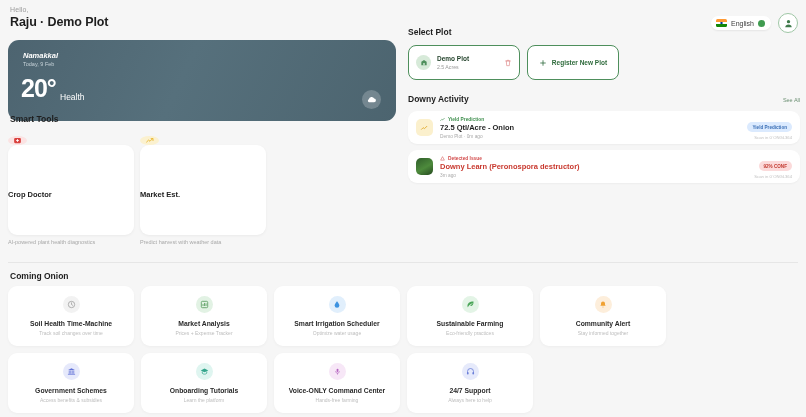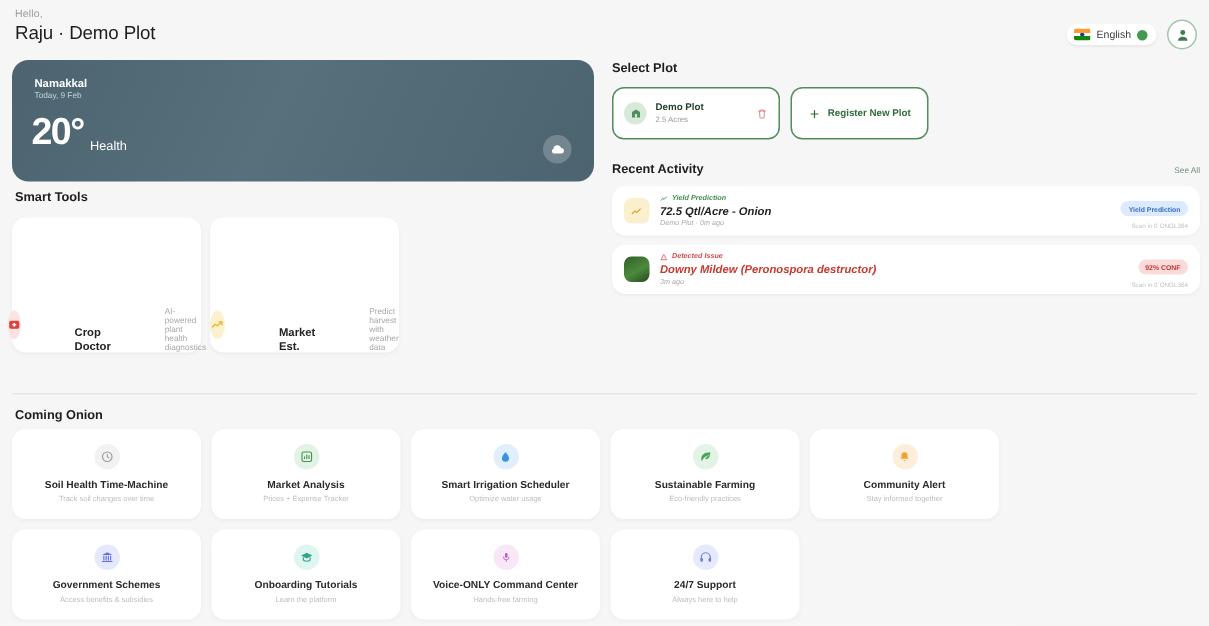--- a/index.html
+++ b/index.html
@@ -7,21 +7,21 @@
     width: 806px; height: 417px;
     background: #f7f7f7;
     font-family: "Liberation Sans", sans-serif;
     overflow: hidden;
   }
   .page { position: relative; width: 806px; height: 417px; background: #f6f6f6; }
 
   
   .greet { position: absolute; left: 10px; top: 6px; }
   .greet-hello { font-size: 7px; color: #9b9b9b; letter-spacing: .1px; }
-  .greet-name { font-size: 12.5px; font-weight: normal; color: #1e1e1e; margin-top: 2px; letter-spacing: -.1px; }
+  .greet-name { font-size: 12.5px; font-weight: bold; color: #1e1e1e; margin-top: 2px; letter-spacing: -.1px; }
 
   .header-right { position: absolute; right: 8px; top: 13px; display: flex; align-items: center; gap: 7px; }
   .lang-pill {
     display: flex; align-items: center; gap: 4px;
     background: #ffffff; border-radius: 999px;
     padding: 3px 6px 3px 5px;
     box-shadow: 0 1px 2px rgba(0,0,0,.07);
   }
   .flag { width: 11px; height: 8px; border-radius: 1.5px; overflow: hidden; display: block; position: relative; }
   .flag i { display: block; height: 2.67px; }
@@ -37,49 +37,49 @@
     display: flex; align-items: center; justify-content: center;
   }
 
   
   .weather {
     position: absolute; left: 8px; top: 40px; width: 388px; height: 81px;
     border-radius: 11px;
     background: linear-gradient(115deg, #4d6470 0%, #56707c 45%, #4c646f 100%);
     overflow: hidden;
   }
-  .w-city { position: absolute; left: 15px; top: 11px; font-size: 7.5px; font-weight: bold; color: #ffffff; }
+  .w-city { position: absolute; left: 15px; top: 11px; font-size: 7.5px; font-weight: bold; color: #ffffff; font-style: italic; }
   .w-date { position: absolute; left: 15px; top: 21px; font-size: 5.5px; color: #c6d2d8; }
   .w-temp { position: absolute; left: 13px; top: 36px; font-size: 25px; font-weight: bold; color: #ffffff; line-height: 1; letter-spacing: -1px; }
   .w-cond { position: absolute; left: 52px; top: 52px; font-size: 8.5px; color: #ffffff; }
   .w-icon-circle {
     position: absolute; right: 15px; top: 50px;
     width: 19px; height: 19px; border-radius: 50%;
     background: rgba(255,255,255,.22);
     display: flex; align-items: center; justify-content: center;
   }
 
   
   .sec-title { font-size: 8.5px; font-weight: bold; color: #1e1e1e; }
 
-  .smart-title { position: absolute; left: 10px; top: 126px; }
+  .smart-title { position: absolute; left: 10px; top: 114px; }
   .smart-grid { position: absolute; left: 8px; top: 145px; display: flex; gap: 6px; }
   .tool-card {
     width: 126px; height: 90px; background: #ffffff; border-radius: 9px;
     box-shadow: 0 1px 3px rgba(0,0,0,.05);
-    display: flex; flex-direction: row; align-items: flex-end; justify-content: center; gap: 36px;
+    display: flex; flex-direction: column; align-items: flex-start; justify-content: center; gap: 36px;
   }
   .tool-icon { width: 19px; height: 19px; border-radius: 50%; display: flex; align-items: center; justify-content: center; margin-bottom: 9px; }
   .tool-icon.red { background: #fbe3e3; }
   .tool-icon.yellow { background: #fbf1cf; }
   .tool-name { font-size: 7.5px; font-weight: bold; color: #222; }
   .tool-desc { font-size: 5.5px; color: #a8a8a8; margin-top: 4px; }
 
   
-  .right { position: absolute; left: 408px; top: 40px; width: 392px; }
+  .right { position: absolute; left: 408px; top: 27px; width: 392px; }
   .plot-title { margin-bottom: 8px; }
   .plot-row { display: flex; gap: 7px; }
   .plot-card {
     width: 112px; height: 35px; background: #ffffff;
     border: 1px solid #4e8f5c; border-radius: 8px;
     display: flex; align-items: center; padding: 0 7px; gap: 6px;
   }
   .plot-avatar { width: 15px; height: 15px; border-radius: 50%; background: #d7ead9; display: flex; align-items: center; justify-content: center; }
   .plot-meta { flex: 1; }
   .plot-name { font-size: 6.5px; font-weight: bold; color: #1f3f27; }
@@ -96,21 +96,21 @@
 
   .act-item {
     background: #ffffff; border-radius: 9px; height: 33px;
     display: flex; align-items: center; padding: 0 8px; gap: 7px;
     margin-bottom: 6px; box-shadow: 0 1px 2px rgba(0,0,0,.04);
     position: relative;
   }
   .act-thumb { width: 17px; height: 17px; border-radius: 5px; display: flex; align-items: center; justify-content: center; flex-shrink: 0; }
   .act-thumb.yellow { background: #fbf0cd; }
   .act-thumb.leaf { background: linear-gradient(150deg,#2f5d2a,#4d8a3c 55%,#24491f); overflow: hidden; position: relative; }
-  .act-body { flex: 1; min-width: 0; font-style: italic; }
+  .act-body { flex: 1; min-width: 0; }
   .act-kicker { display: flex; align-items: center; gap: 3px; font-size: 4.8px; font-weight: bold; }
   .act-kicker.green { color: #3f8f4e; }
   .act-kicker.red { color: #d24b4b; }
   .act-main { font-size: 7.5px; font-weight: bold; margin-top: 1.5px; }
   .act-main.dark { color: #1f1f1f; }
   .act-main.red { color: #c8392f; }
   .act-sub { font-size: 4.8px; color: #aaaaaa; margin-top: 1.5px; }
   .act-right { text-align: right; flex-shrink: 0; }
   .badge { display: inline-block; font-size: 4.6px; font-weight: bold; padding: 2.5px 5px; border-radius: 999px; }
   .badge.blue { background: #dbeafe; color: #3b6fb5; }
@@ -221,21 +221,21 @@
 
       <div class="register-card">
         <svg width="8" height="8" viewBox="0 0 24 24">
           <path d="M12 5v14M5 12h14" fill="none" stroke="#2f6b3c" stroke-width="2.4" stroke-linecap="round"></path>
         </svg>
         <span class="register-label">Register New Plot</span>
       </div>
     </div>
 
     <div class="activity-head">
-      <span class="sec-title">Recent Activity</span>
+      <span class="sec-title">Downy Activity</span>
       <span class="see-all">See All</span>
     </div>
 
     <div class="act-item">
       <div class="act-thumb yellow">
         <svg width="9" height="8" viewBox="0 0 24 24">
           <path d="M3 16l5-5 4 3 7-7" fill="none" stroke="#e0a92a" stroke-width="2.6" stroke-linecap="round" stroke-linejoin="round"></path>
         </svg>
       </div>
       <div class="act-body">
@@ -256,21 +256,21 @@
 
     <div class="act-item">
       <div class="act-thumb leaf"></div>
       <div class="act-body">
         <div class="act-kicker red">
           <svg width="5" height="5" viewBox="0 0 24 24">
             <path d="M12 3l9 17H3z" fill="none" stroke="#d24b4b" stroke-width="2.4" stroke-linejoin="round"></path>
           </svg>
           <span>Detected Issue</span>
         </div>
-        <div class="act-main red">Downy Mildew (Peronospora destructor)</div>
+        <div class="act-main red">Downy Learn (Peronospora destructor)</div>
         <div class="act-sub">3m ago</div>
       </div>
       <div class="act-right">
         <span class="badge red">92% CONF</span>
         <div class="act-scan">Scan in 0´ONGL364</div>
       </div>
     </div>
   </div>
 
   <div class="divider"></div>

